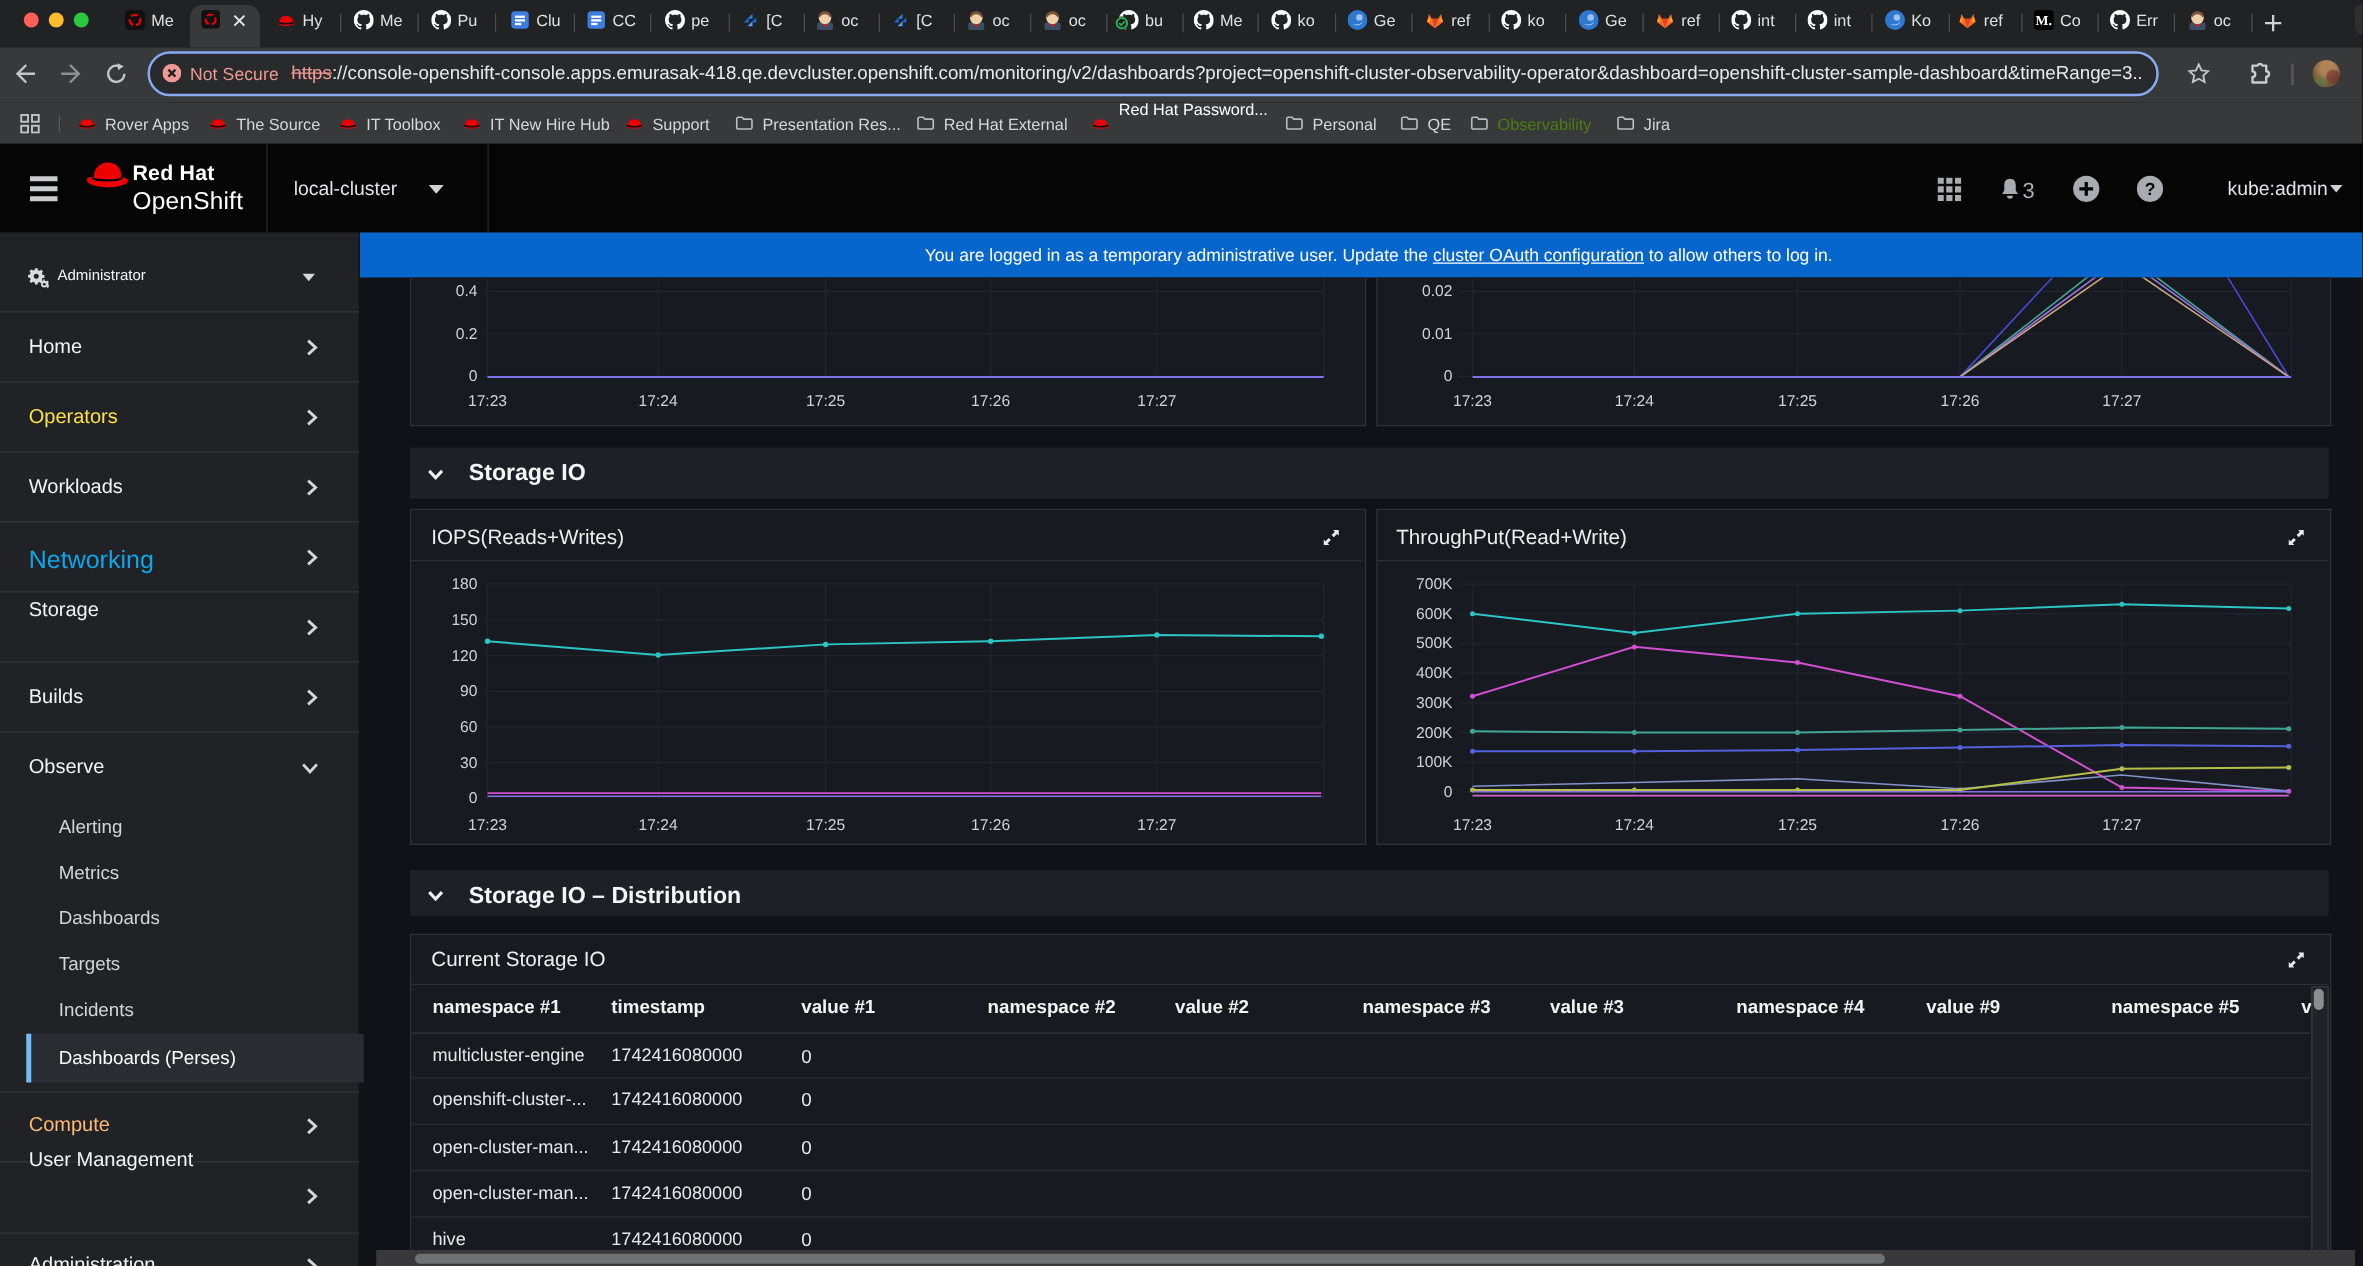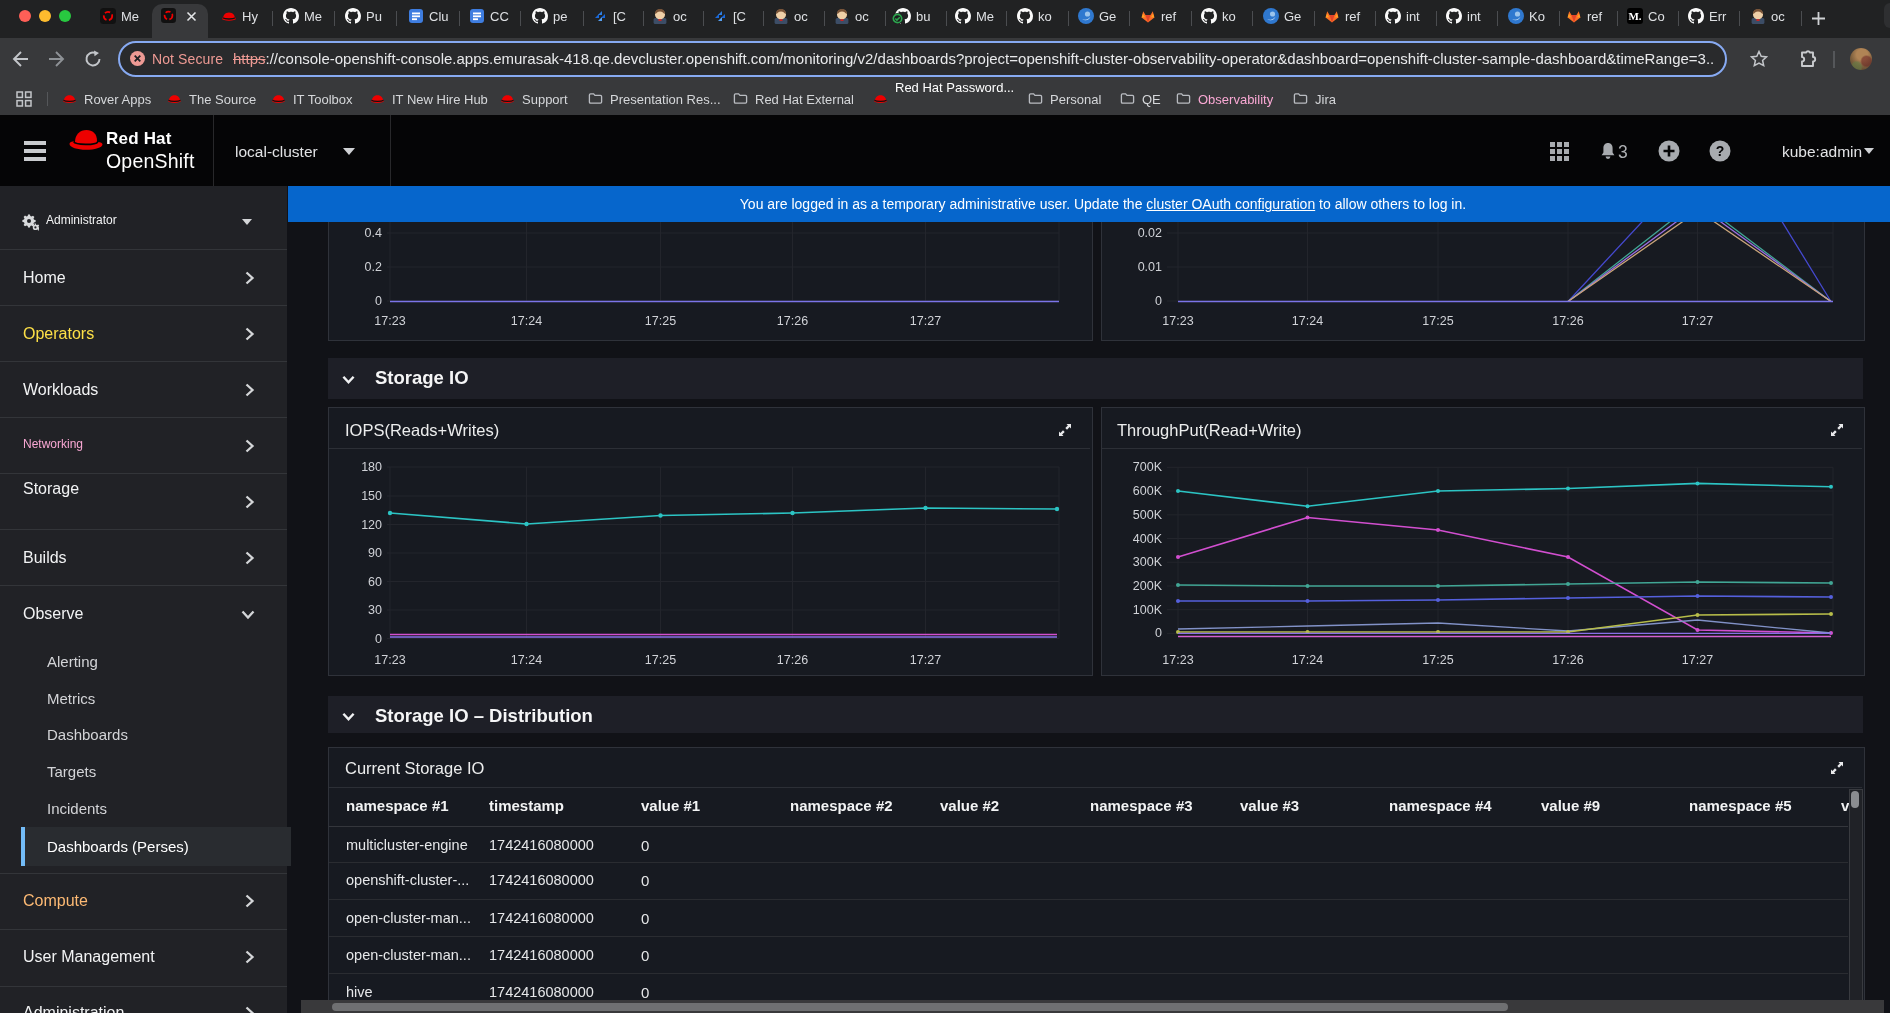--- a/index.html
+++ b/index.html
@@ -288,21 +288,21 @@
     <path d="M1.5 4.2 C1.5 3.4 2 3 2.7 3 L6 3 L7.4 4.6 L13.3 4.6 C14 4.6 14.5 5 14.5 5.8 L14.5 11.8 C14.5 12.6 14 13 13.3 13 L2.7 13 C2 13 1.5 12.6 1.5 11.8 Z" fill="none" stroke="#b9bcc1" stroke-width="1.4"></path>
   </svg>
 <div class="a txt" style="left:1050px;top:92px;font-size:13px;color:#d5d7da">Personal</div>
 <svg class="a" style="left:1120px;top:91px" width="15" height="15" viewBox="0 0 16 16">
     <path d="M1.5 4.2 C1.5 3.4 2 3 2.7 3 L6 3 L7.4 4.6 L13.3 4.6 C14 4.6 14.5 5 14.5 5.8 L14.5 11.8 C14.5 12.6 14 13 13.3 13 L2.7 13 C2 13 1.5 12.6 1.5 11.8 Z" fill="none" stroke="#b9bcc1" stroke-width="1.4"></path>
   </svg>
 <div class="a txt" style="left:1142px;top:92px;font-size:13px;color:#d5d7da">QE</div>
 <svg class="a" style="left:1176px;top:91px" width="15" height="15" viewBox="0 0 16 16">
     <path d="M1.5 4.2 C1.5 3.4 2 3 2.7 3 L6 3 L7.4 4.6 L13.3 4.6 C14 4.6 14.5 5 14.5 5.8 L14.5 11.8 C14.5 12.6 14 13 13.3 13 L2.7 13 C2 13 1.5 12.6 1.5 11.8 Z" fill="none" stroke="#b9bcc1" stroke-width="1.4"></path>
   </svg>
-<div class="a txt" style="left:1198px;top:92px;font-size:13px;color:#f9a8d4">Observability</div>
+<div class="a txt" style="left:1198px;top:92px;font-size:13px;color:#4d7c0f">Observability</div>
 <svg class="a" style="left:1293px;top:91px" width="15" height="15" viewBox="0 0 16 16">
     <path d="M1.5 4.2 C1.5 3.4 2 3 2.7 3 L6 3 L7.4 4.6 L13.3 4.6 C14 4.6 14.5 5 14.5 5.8 L14.5 11.8 C14.5 12.6 14 13 13.3 13 L2.7 13 C2 13 1.5 12.6 1.5 11.8 Z" fill="none" stroke="#b9bcc1" stroke-width="1.4"></path>
   </svg>
 <div class="a txt" style="left:1315px;top:92px;font-size:13px;color:#d5d7da">Jira</div>
 <div class="a" style="left:0;top:115px;width:1890px;height:71px;background:#050506"></div>
 <div class="a" style="left:24px;top:141px;width:22px;height:3.5px;background:#c9cbce"></div>
 <div class="a" style="left:24px;top:149px;width:22px;height:3.5px;background:#c9cbce"></div>
 <div class="a" style="left:24px;top:157px;width:22px;height:3.5px;background:#c9cbce"></div>
 <svg class="a" style="left:66px;top:126px" width="40" height="30" viewBox="0 0 40 30">
 <path d="M9 16 C9 8.5 14 4 20.5 4 C26.5 4 31 8 31 14.5 L30.8 17 C27.5 19.2 13.5 19.5 9.2 17.8 Z" fill="#e00"></path>
@@ -371,21 +371,21 @@
     <path d="M2.5 1.5 L8.5 7 L2.5 12.5" stroke="#d4d6d8" stroke-width="2.3" fill="none"></path>
   </svg>
 <div class="a txt" style="left:23px;top:325px;font-size:16px;color:#fde047">Operators</div>
 <svg class="a" style="left:244px;top:327px" width="11" height="14" viewBox="0 0 11 14">
     <path d="M2.5 1.5 L8.5 7 L2.5 12.5" stroke="#d4d6d8" stroke-width="2.3" fill="none"></path>
   </svg>
 <div class="a txt" style="left:23px;top:381px;font-size:16px;color:#f2f3f4">Workloads</div>
 <svg class="a" style="left:244px;top:383px" width="11" height="14" viewBox="0 0 11 14">
     <path d="M2.5 1.5 L8.5 7 L2.5 12.5" stroke="#d4d6d8" stroke-width="2.3" fill="none"></path>
   </svg>
-<div class="a txt" style="left:23px;top:437px;font-size:12px;color:#f9a8d4">Networking</div>
+<div class="a txt" style="left:23px;top:437px;font-size:20px;color:#0ea5e9">Networking</div>
 <svg class="a" style="left:244px;top:439px" width="11" height="14" viewBox="0 0 11 14">
     <path d="M2.5 1.5 L8.5 7 L2.5 12.5" stroke="#d4d6d8" stroke-width="2.3" fill="none"></path>
   </svg>
 <div class="a txt" style="left:23px;top:480px;font-size:16px;color:#f2f3f4">Storage</div>
 <svg class="a" style="left:244px;top:495px" width="11" height="14" viewBox="0 0 11 14">
     <path d="M2.5 1.5 L8.5 7 L2.5 12.5" stroke="#d4d6d8" stroke-width="2.3" fill="none"></path>
   </svg>
 <div class="a txt" style="left:23px;top:549px;font-size:16px;color:#f2f3f4">Builds</div>
 <svg class="a" style="left:244px;top:551px" width="11" height="14" viewBox="0 0 11 14">
     <path d="M2.5 1.5 L8.5 7 L2.5 12.5" stroke="#d4d6d8" stroke-width="2.3" fill="none"></path>
@@ -398,21 +398,21 @@
 <div class="a txt" style="left:47px;top:690px;font-size:15px;color:#d3d4d7">Metrics</div>
 <div class="a txt" style="left:47px;top:726px;font-size:15px;color:#d3d4d7">Dashboards</div>
 <div class="a txt" style="left:47px;top:763px;font-size:15px;color:#d3d4d7">Targets</div>
 <div class="a txt" style="left:47px;top:800px;font-size:15px;color:#d3d4d7">Incidents</div>
 <div class="a" style="left:21px;top:827px;width:266px;height:38.5px;background:#292c30;border-left:4.5px solid #73bcf7"></div>
 <div class="a txt" style="left:47px;top:838px;font-size:15px;color:#fff">Dashboards (Perses)</div>
 <div class="a txt" style="left:23px;top:892px;font-size:16px;color:#fdba74">Compute</div>
 <svg class="a" style="left:244px;top:894px" width="11" height="14" viewBox="0 0 11 14">
     <path d="M2.5 1.5 L8.5 7 L2.5 12.5" stroke="#d4d6d8" stroke-width="2.3" fill="none"></path>
   </svg>
-<div class="a txt" style="left:23px;top:948px;font-size:16px;color:#f2f3f4">User Management</div>
+<div class="a txt" style="left:23px;top:920px;font-size:16px;color:#f2f3f4">User Management</div>
 <svg class="a" style="left:244px;top:950px" width="11" height="14" viewBox="0 0 11 14">
     <path d="M2.5 1.5 L8.5 7 L2.5 12.5" stroke="#d4d6d8" stroke-width="2.3" fill="none"></path>
   </svg>
 <div class="a txt" style="left:23px;top:1004px;font-size:16px;color:#f2f3f4">Administration</div>
 <svg class="a" style="left:244px;top:1006px" width="11" height="14" viewBox="0 0 11 14">
     <path d="M2.5 1.5 L8.5 7 L2.5 12.5" stroke="#d4d6d8" stroke-width="2.3" fill="none"></path>
   </svg>
 <div class="a" style="left:328px;top:222px;width:763px;height:118px;background:#171a21;border:1px solid #2f323a;border-top:none"></div>
 <div class="a" style="left:1101px;top:222px;width:762px;height:118px;background:#171a21;border:1px solid #2f323a;border-top:none"></div>
 <div class="a" style="left:328px;top:358px;width:1535px;height:41px;background:#1e1f27"></div>

